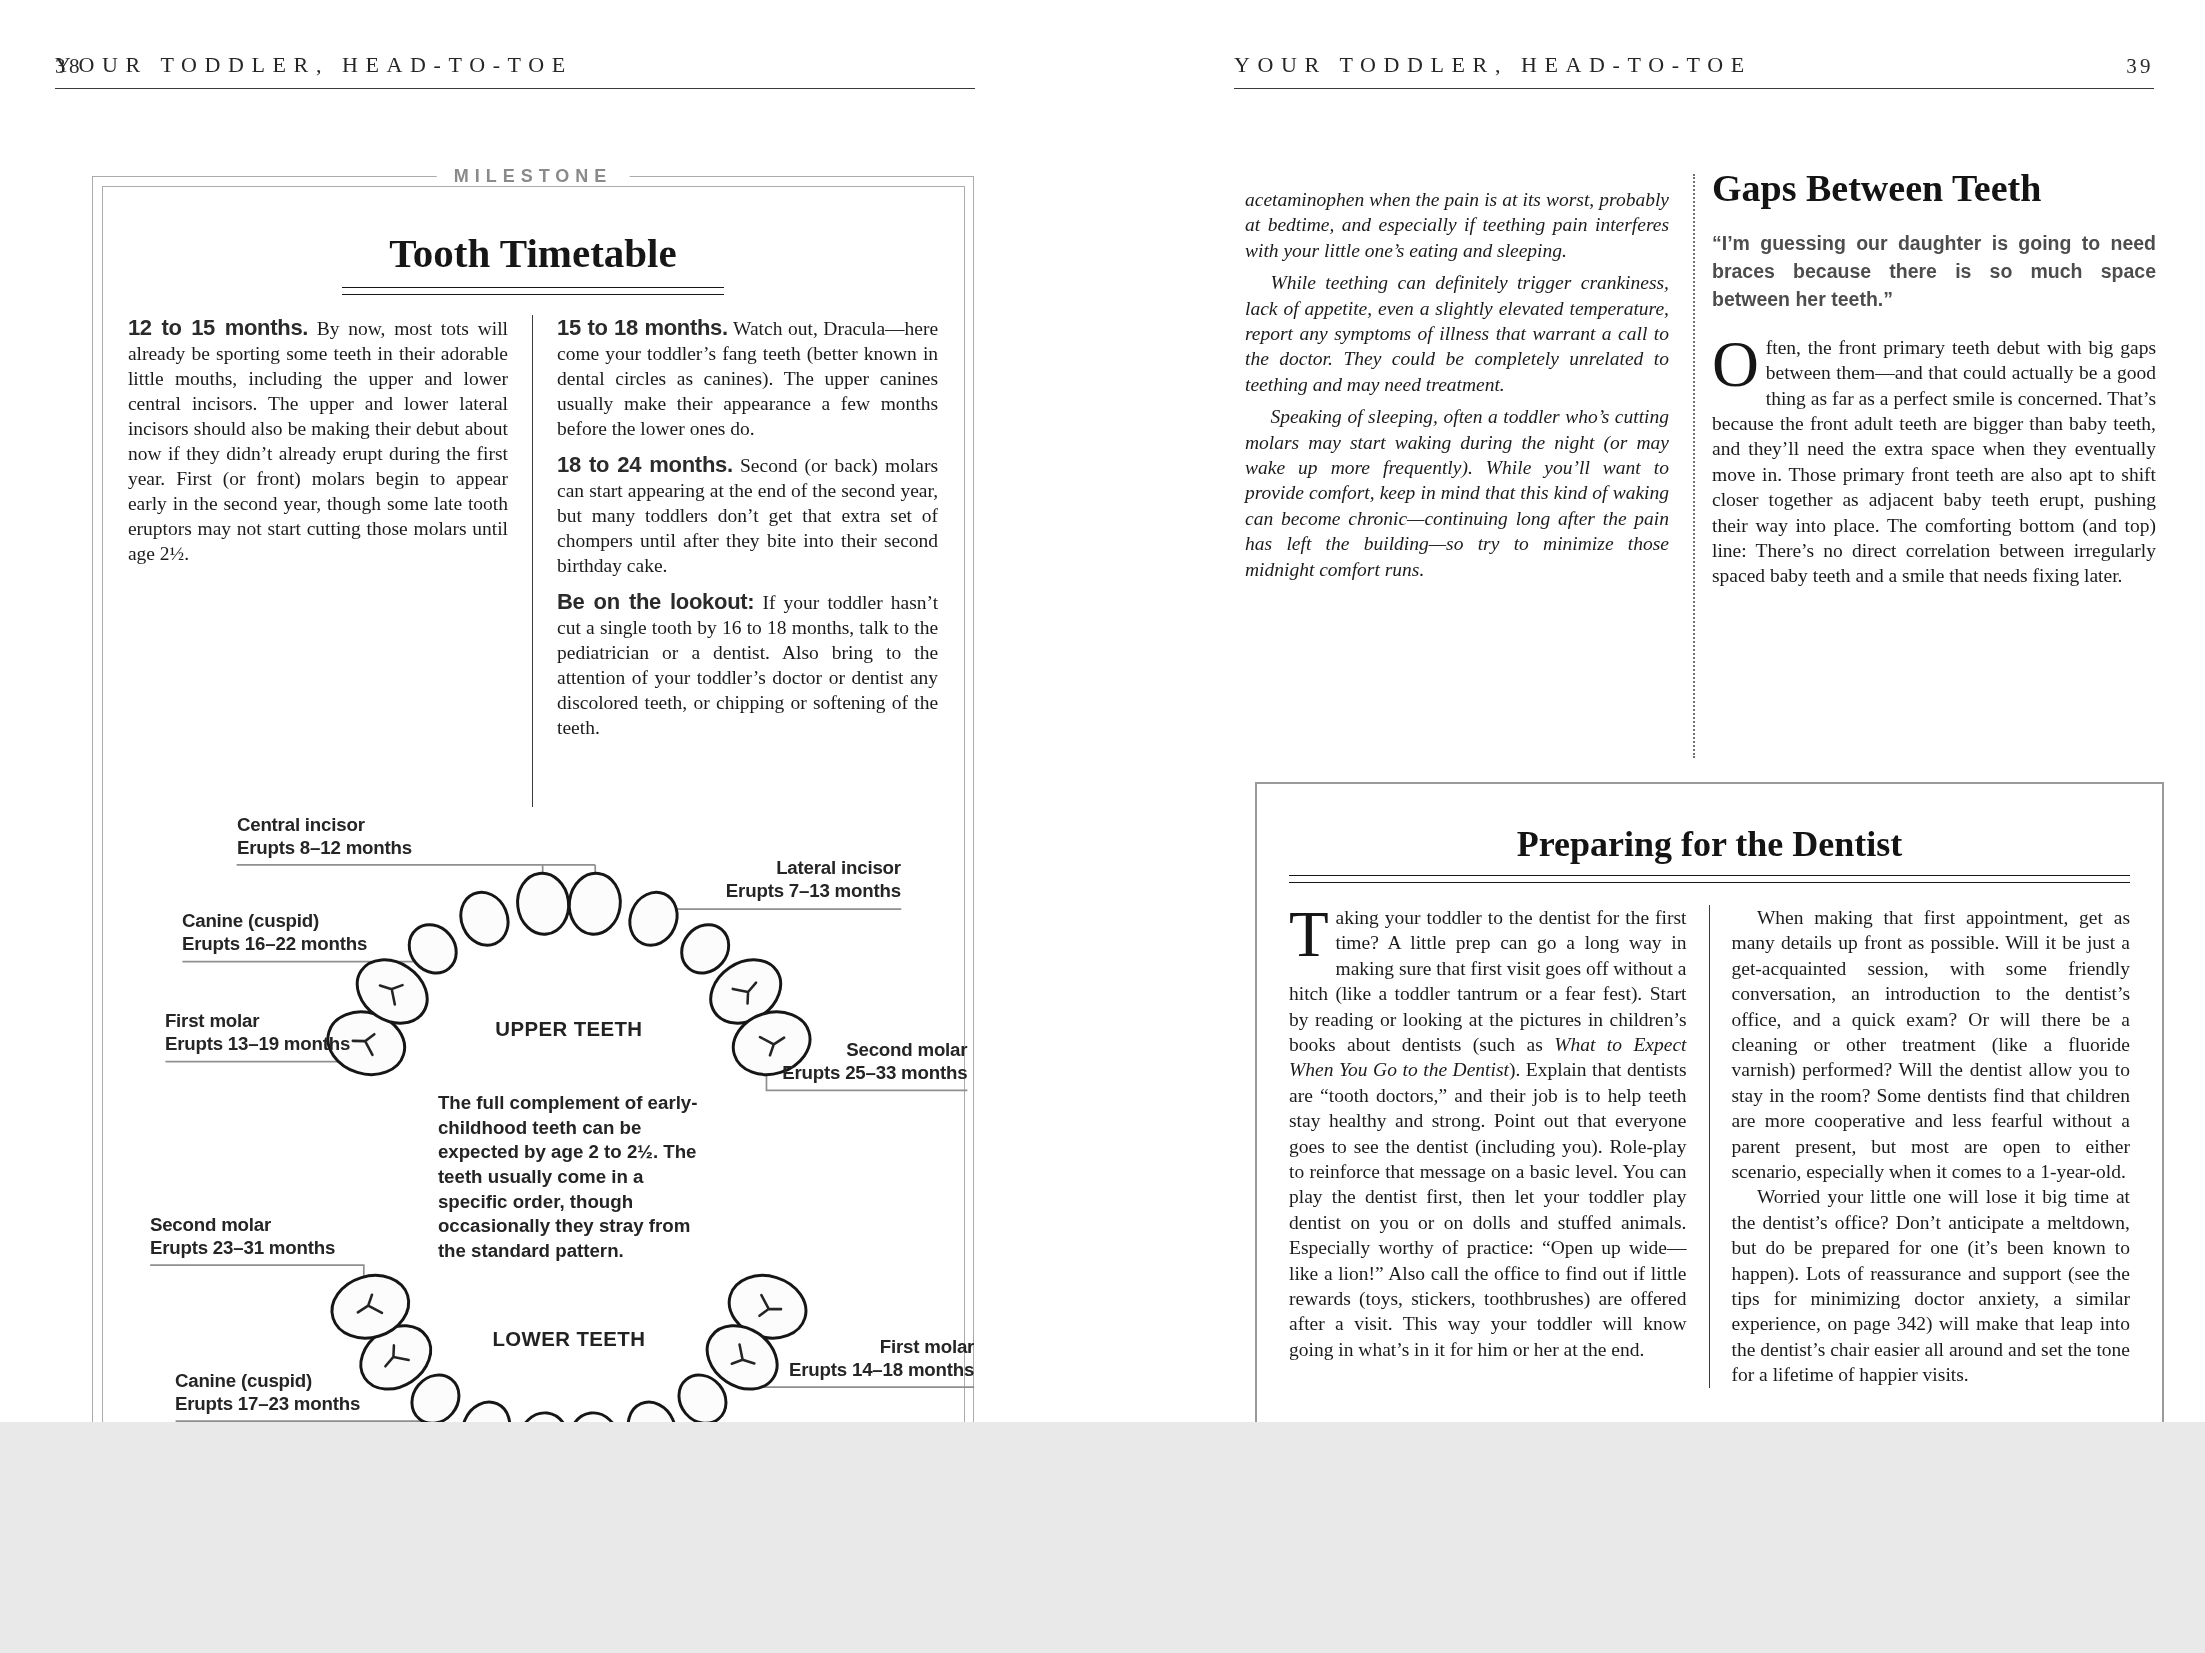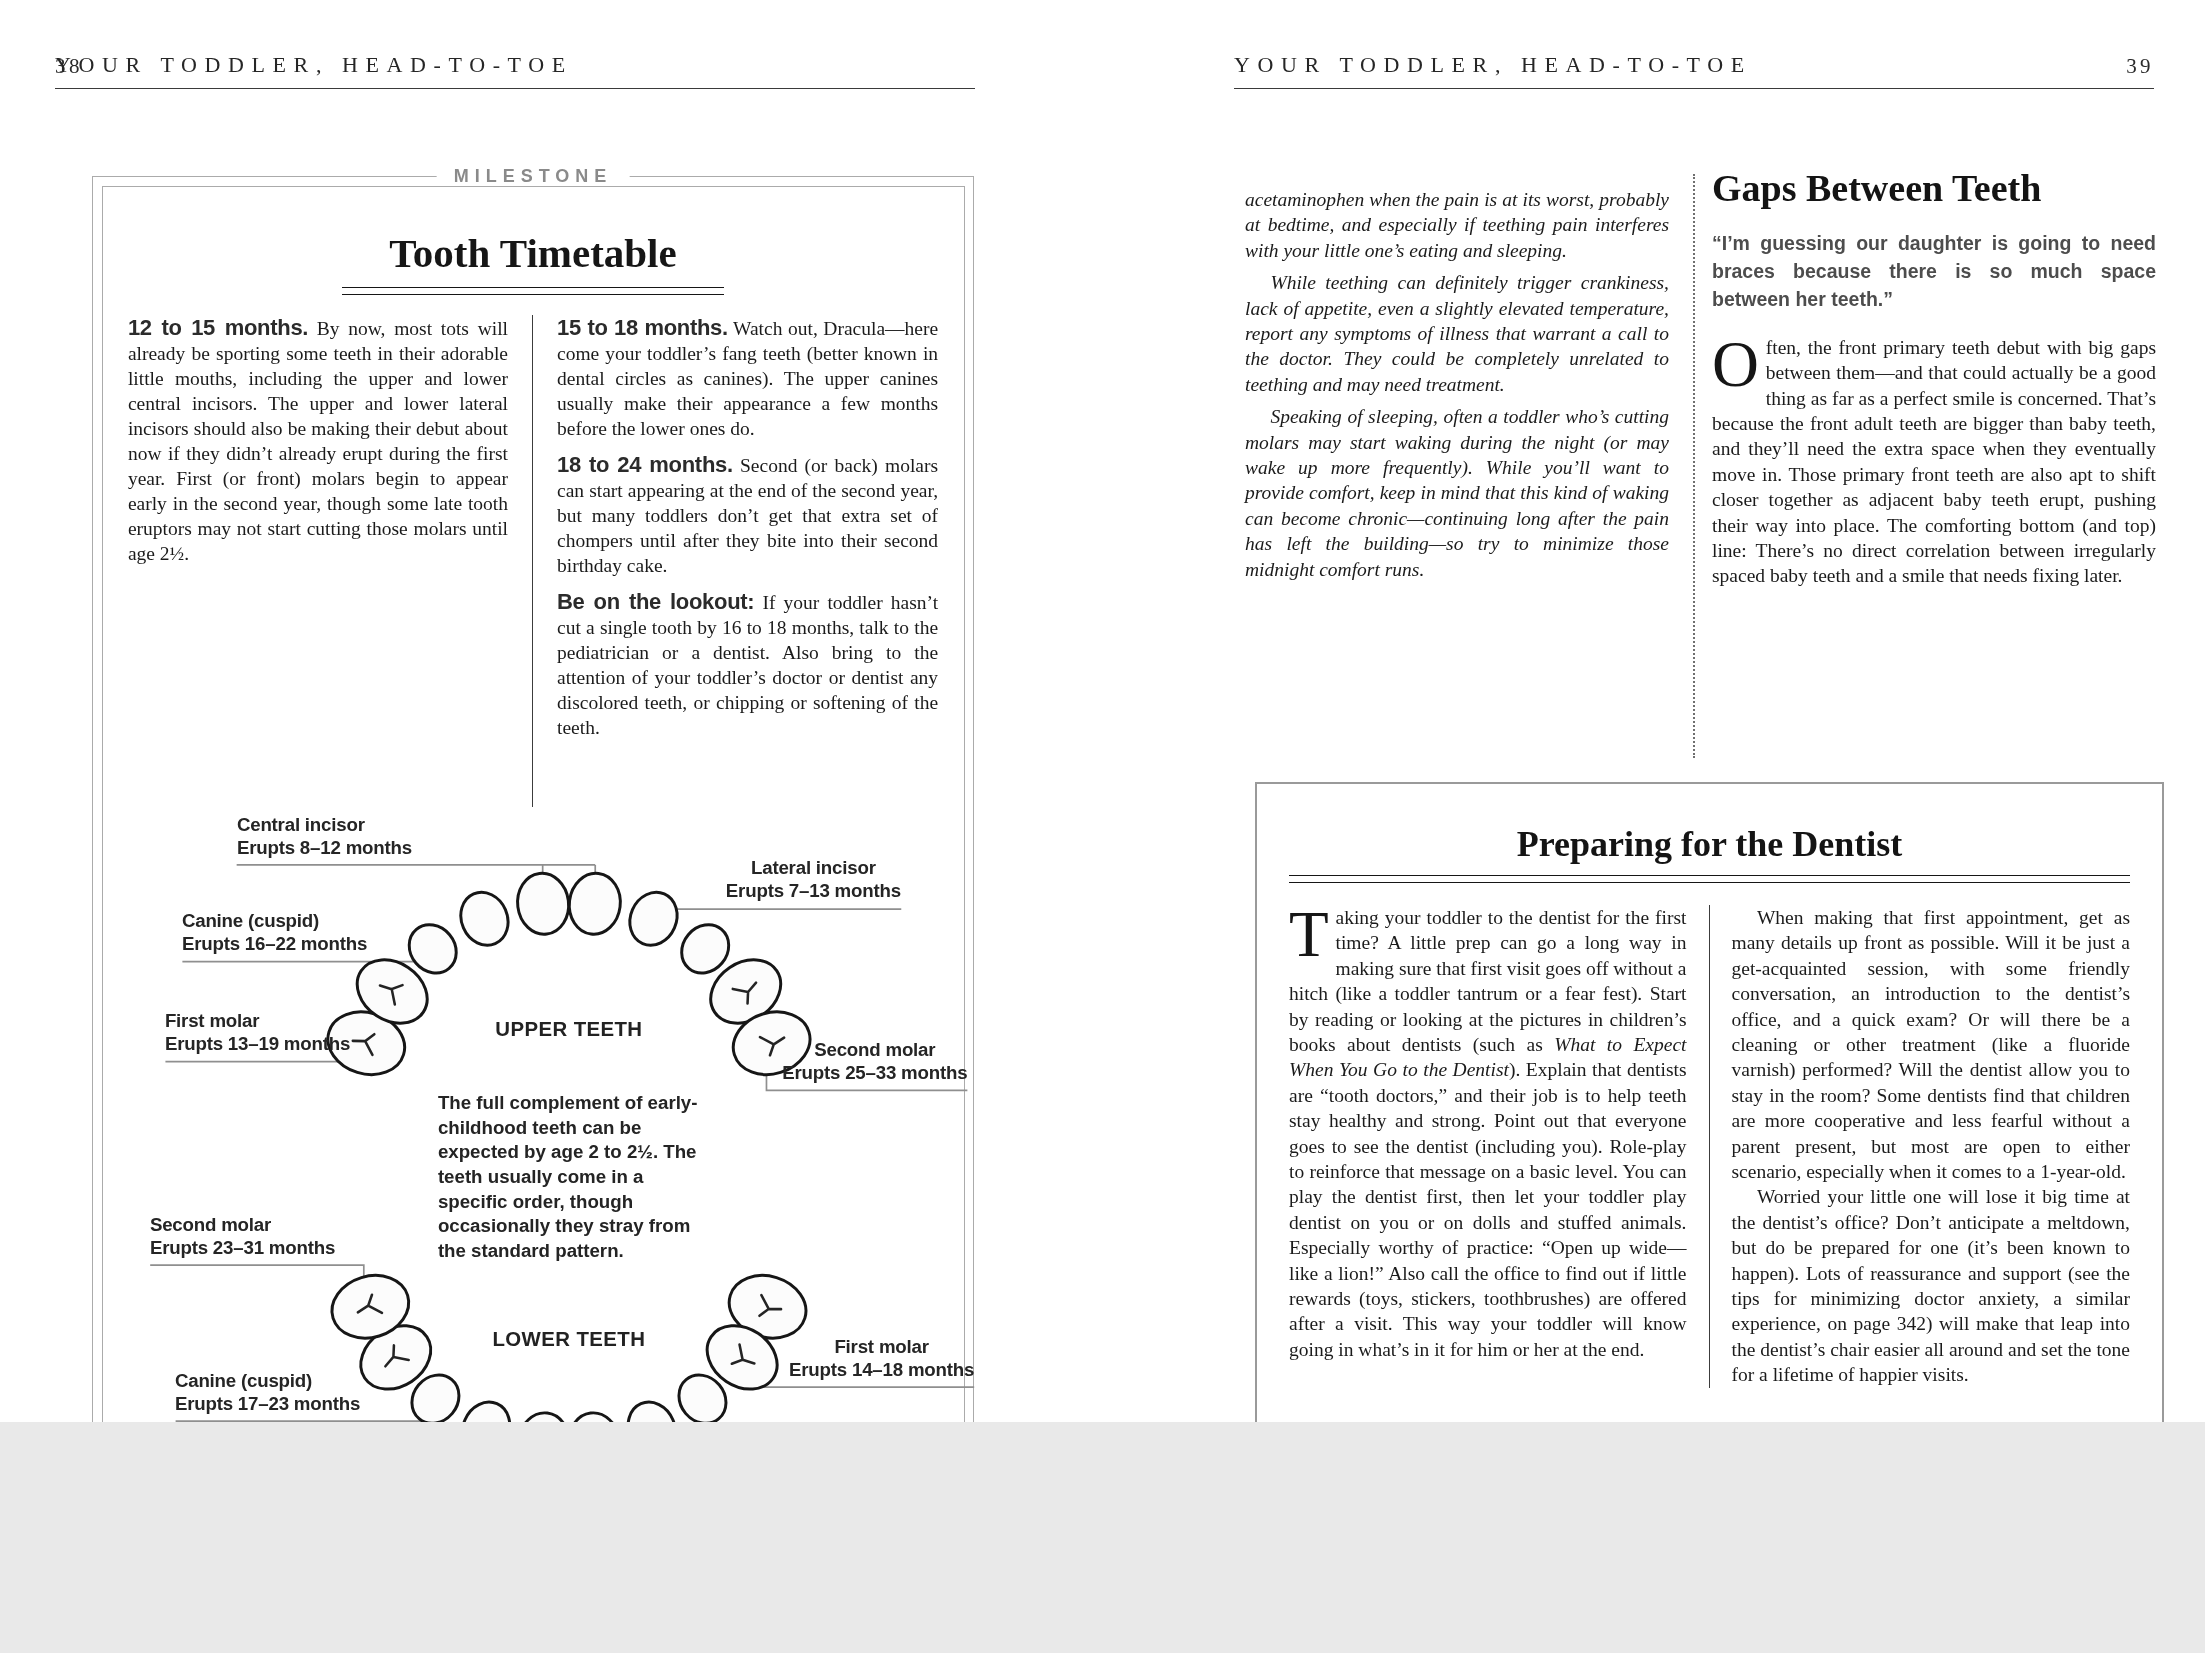--- a/index.html
+++ b/index.html
@@ -39,21 +39,21 @@
 
   
   .diagram{position:relative;width:848px;height:746px;margin:1.7px auto 0;}
   .diagram svg{position:absolute;left:0;top:0;}
   .tooth{fill:#fcfcfc;stroke:#161616;stroke-width:3.5px;}
   .fissure{fill:none;stroke:#242424;stroke-width:3px;stroke-linecap:round;}
   .leader{fill:none;stroke:#8f8f8f;stroke-width:2px;}
   .lsq{fill:#8f8f8f;}
   .tl{position:absolute;font-family:"Liberation Sans", sans-serif;font-weight:bold;
       font-size:18.7px;line-height:23px;color:#252525;letter-spacing:-0.2px;white-space:nowrap;}
-  .tl.right{text-align:center;}
+  .tl.right{text-align:right;}
   .arch-cap{position:absolute;width:170px;text-align:center;
             font-family:"Liberation Sans", sans-serif;font-weight:bold;font-size:20.4px;
             color:#222;letter-spacing:0.4px;}
   .dnote{position:absolute;left:310px;top:282px;width:271px;
          font-family:"Liberation Sans", sans-serif;font-weight:bold;font-size:18.7px;
          line-height:24.6px;color:#242424;}
 
   
   .rcol1{position:absolute;left:1238px;top:180px;width:438px;font-size:19.5px;
          line-height:25.4px;text-align:justify;}

